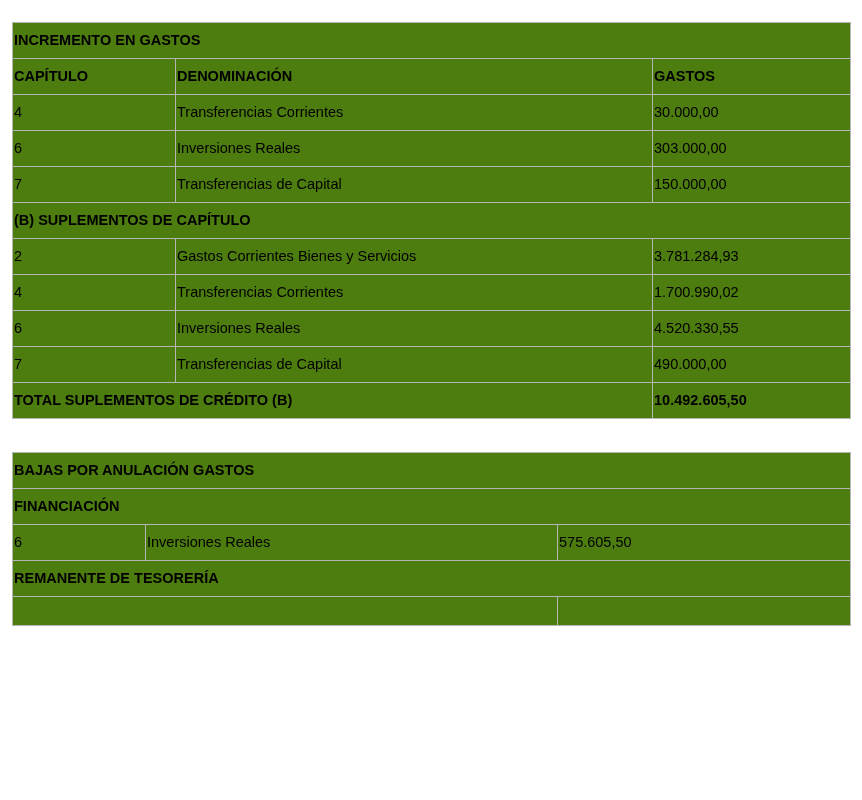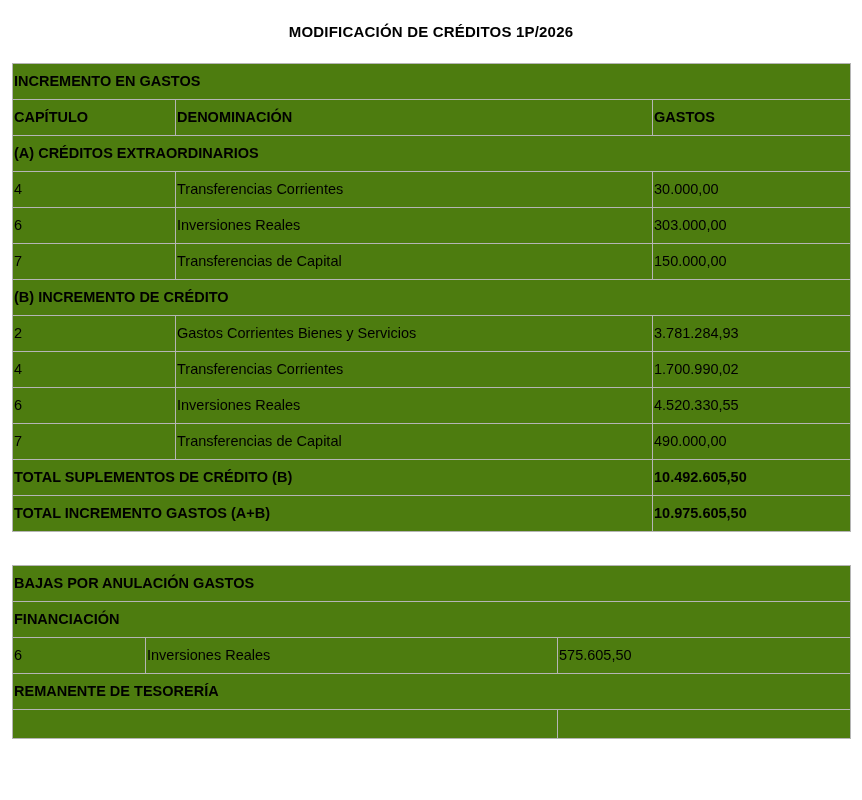--- a/index.html
+++ b/index.html
@@ -87,62 +87,58 @@
 
   td.empty-cell { border-bottom: none; }
 
   .sheet tr:last-child td { border-bottom: 1px solid #b5b5b5; }
 </style>
 </head>
 <body>
 
 <div class="page">
 
-  <div class="doc-title">MODIFICACIÓN DE CRÉDITOS 1P/2026</div>
 
   <table class="sheet" id="table-gastos">
     <colgroup>
       <col class="c-cap">
       <col class="c-den">
       <col class="c-imp">
     </colgroup>
     <tbody>
       <tr>
         <td class="b" colspan="3">INCREMENTO EN GASTOS</td>
       </tr>
 
       <tr>
         <td class="b">CAPÍTULO</td>
         <td class="b">DENOMINACIÓN</td>
         <td class="b">GASTOS</td>
       </tr>
 
-      <tr>
-        <td class="b" colspan="3">(A) CRÉDITOS EXTRAORDINARIOS</td>
-      </tr>
 
       <tr>
         <td>4</td>
         <td>Transferencias Corrientes</td>
         <td>30.000,00</td>
       </tr>
       <tr>
         <td>6</td>
         <td>Inversiones Reales</td>
         <td>303.000,00</td>
       </tr>
       <tr>
         <td>7</td>
         <td>Transferencias de Capital</td>
         <td>150.000,00</td>
       </tr>
 
 
       <tr>
-        <td class="b" colspan="3">(B) INCREMENTO DE CRÉDITO</td>
+        <td class="b" colspan="3">(B) SUPLEMENTOS DE CAPÍTULO</td>
       </tr>
 
       <tr>
         <td>2</td>
         <td>Gastos Corrientes Bienes y Servicios</td>
         <td>3.781.284,93</td>
       </tr>
       <tr>
         <td>4</td>
         <td>Transferencias Corrientes</td>
@@ -157,24 +153,20 @@
         <td>7</td>
         <td>Transferencias de Capital</td>
         <td>490.000,00</td>
       </tr>
 
       <tr>
         <td class="b" colspan="2">TOTAL SUPLEMENTOS DE CRÉDITO (B)</td>
         <td class="b">10.492.605,50</td>
       </tr>
 
-      <tr>
-        <td class="b" colspan="2">TOTAL INCREMENTO GASTOS (A+B)</td>
-        <td class="b">10.975.605,50</td>
-      </tr>
     </tbody>
   </table>
 
   <table class="sheet" id="table-financiacion">
     <colgroup>
       <col class="c-cap">
       <col class="c-den">
       <col class="c-imp">
     </colgroup>
     <tbody>

